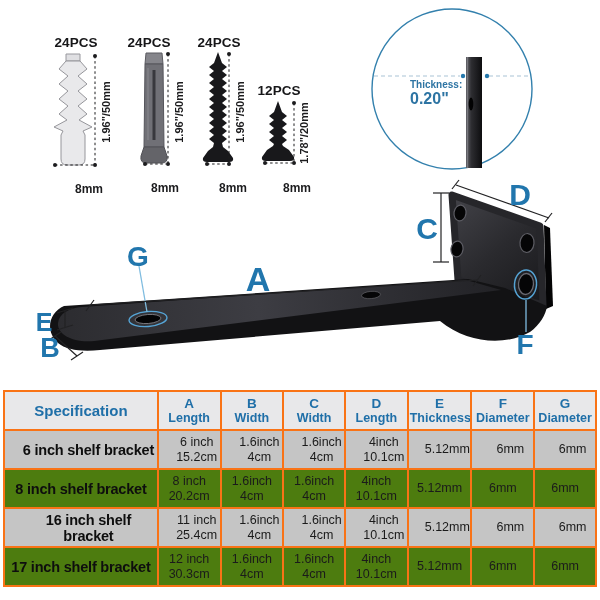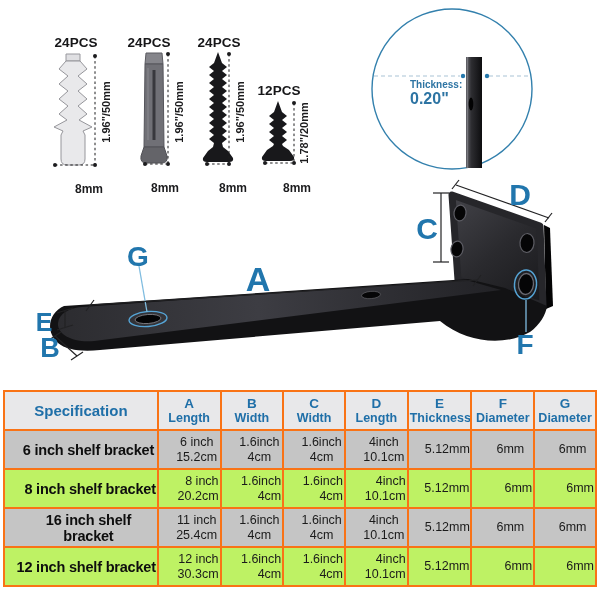--- a/index.html
+++ b/index.html
@@ -8,21 +8,21 @@
   svg text{font-family:"Liberation Sans",sans-serif;}
   
   #spec-table-wrap{position:absolute;left:3px;top:390px;width:594px;}
   table.spec{border-collapse:collapse;width:594px;table-layout:fixed;}
   table.spec td,table.spec th{border:2px solid #f97316;text-align:center;vertical-align:middle;
       padding:1px 1px;overflow:hidden;}
   table.spec th{background:#e8e8ea;color:#1f6fa8;font-weight:bold;}
   .col-spec{width:152px;} .col-a{width:62px;} .col-b{width:62px;} .col-c{width:61px;}
   .col-d{width:62px;} .col-e{width:63px;} .col-f{width:62px;} .col-g{width:61px;}
   tr.dark td{background:#c5c5c5;padding-left:16px;}
-  tr.light td{background:#bef264;text-align:right;}
+  tr.light td{background:#4d7c0f;}
   th .hletter{display:block;font-size:13.5px;line-height:15px;}
   th .hword{display:block;font-size:12.5px;line-height:15px;white-space:nowrap;}
   th.spec-head{font-size:15px;}
   td.rowname{font-weight:bold;color:#0e0e0e;font-size:14.5px;letter-spacing:-0.2px;}
   td.val{font-size:12.5px;color:#1b1b1b;}
   td.val span{display:block;line-height:15px;white-space:nowrap;}
 </style>
 </head>
 <body>
 
@@ -301,21 +301,21 @@
               <span>5.12mm</span>
             </td>
           <td class="val">
               <span>6mm</span>
             </td>
           <td class="val">
               <span>6mm</span>
             </td>
         </tr>
         <tr class="light" style="height:39px;">
-          <td class="rowname">12 inch shelf bracket</td>
+          <td class="rowname">17 inch shelf bracket</td>
           <td class="val">
               <span>12 inch</span>
               <span>30.3cm</span>
             </td>
           <td class="val">
               <span>1.6inch</span>
               <span>4cm</span>
             </td>
           <td class="val">
               <span>1.6inch</span>

